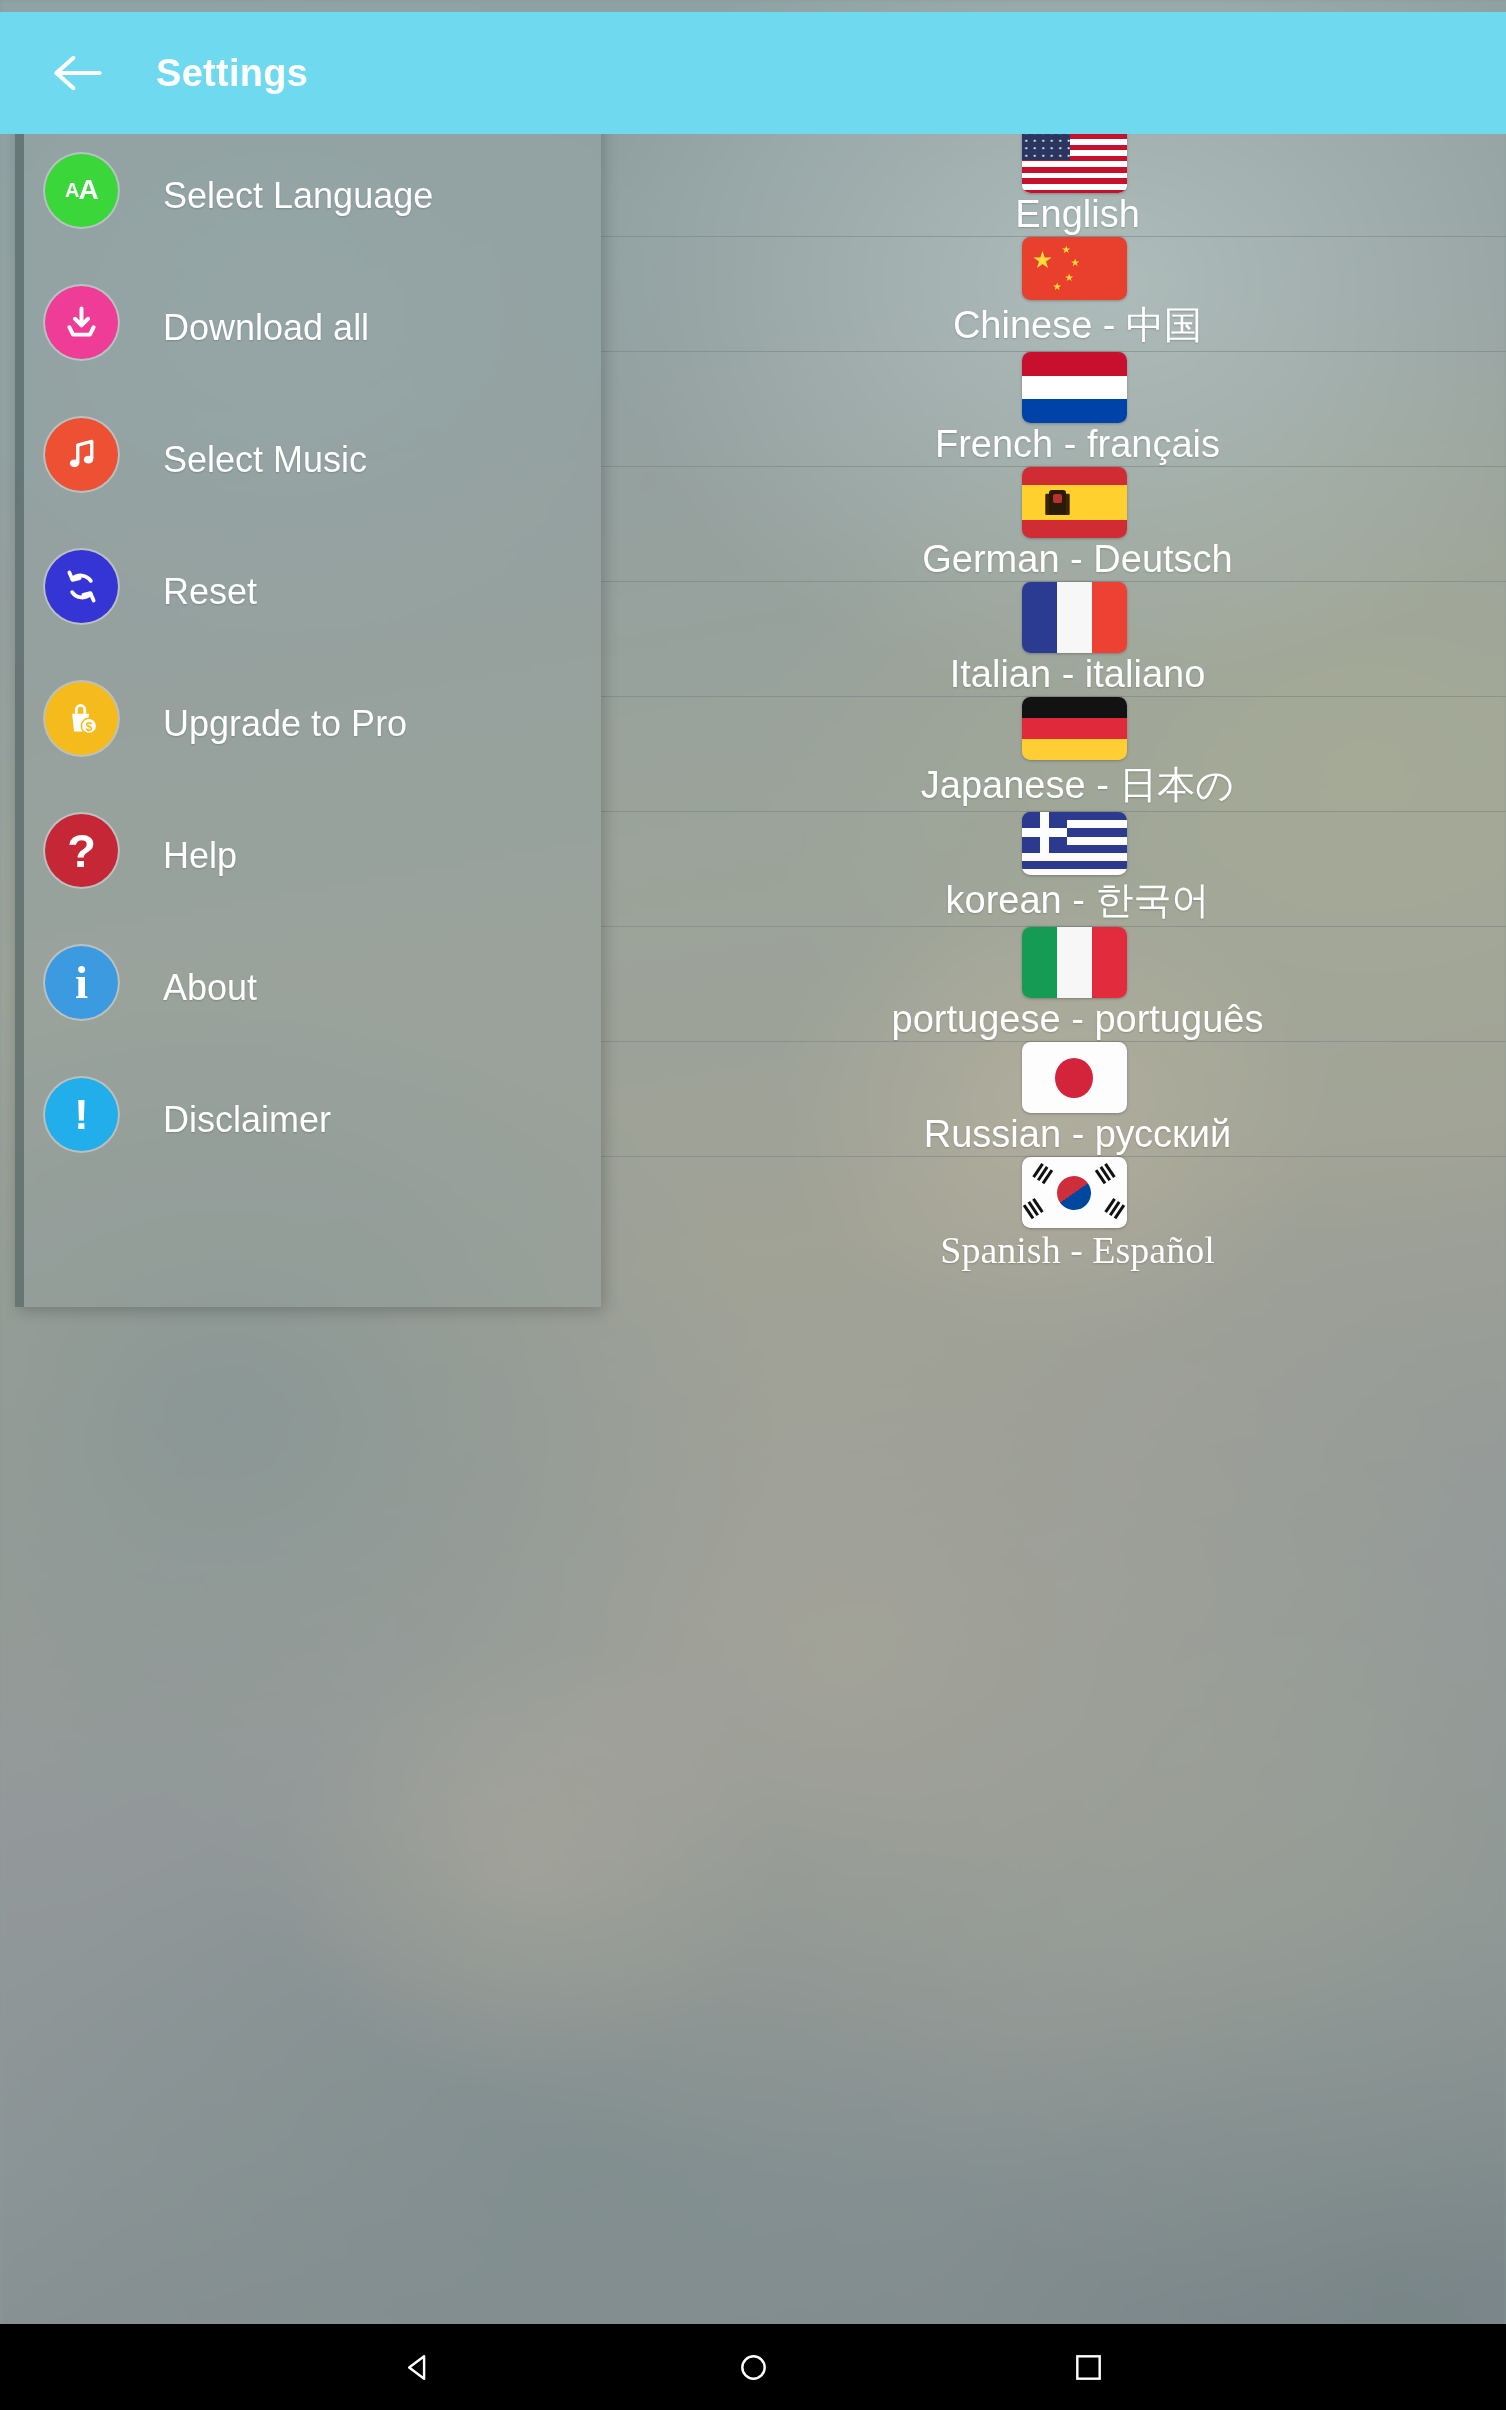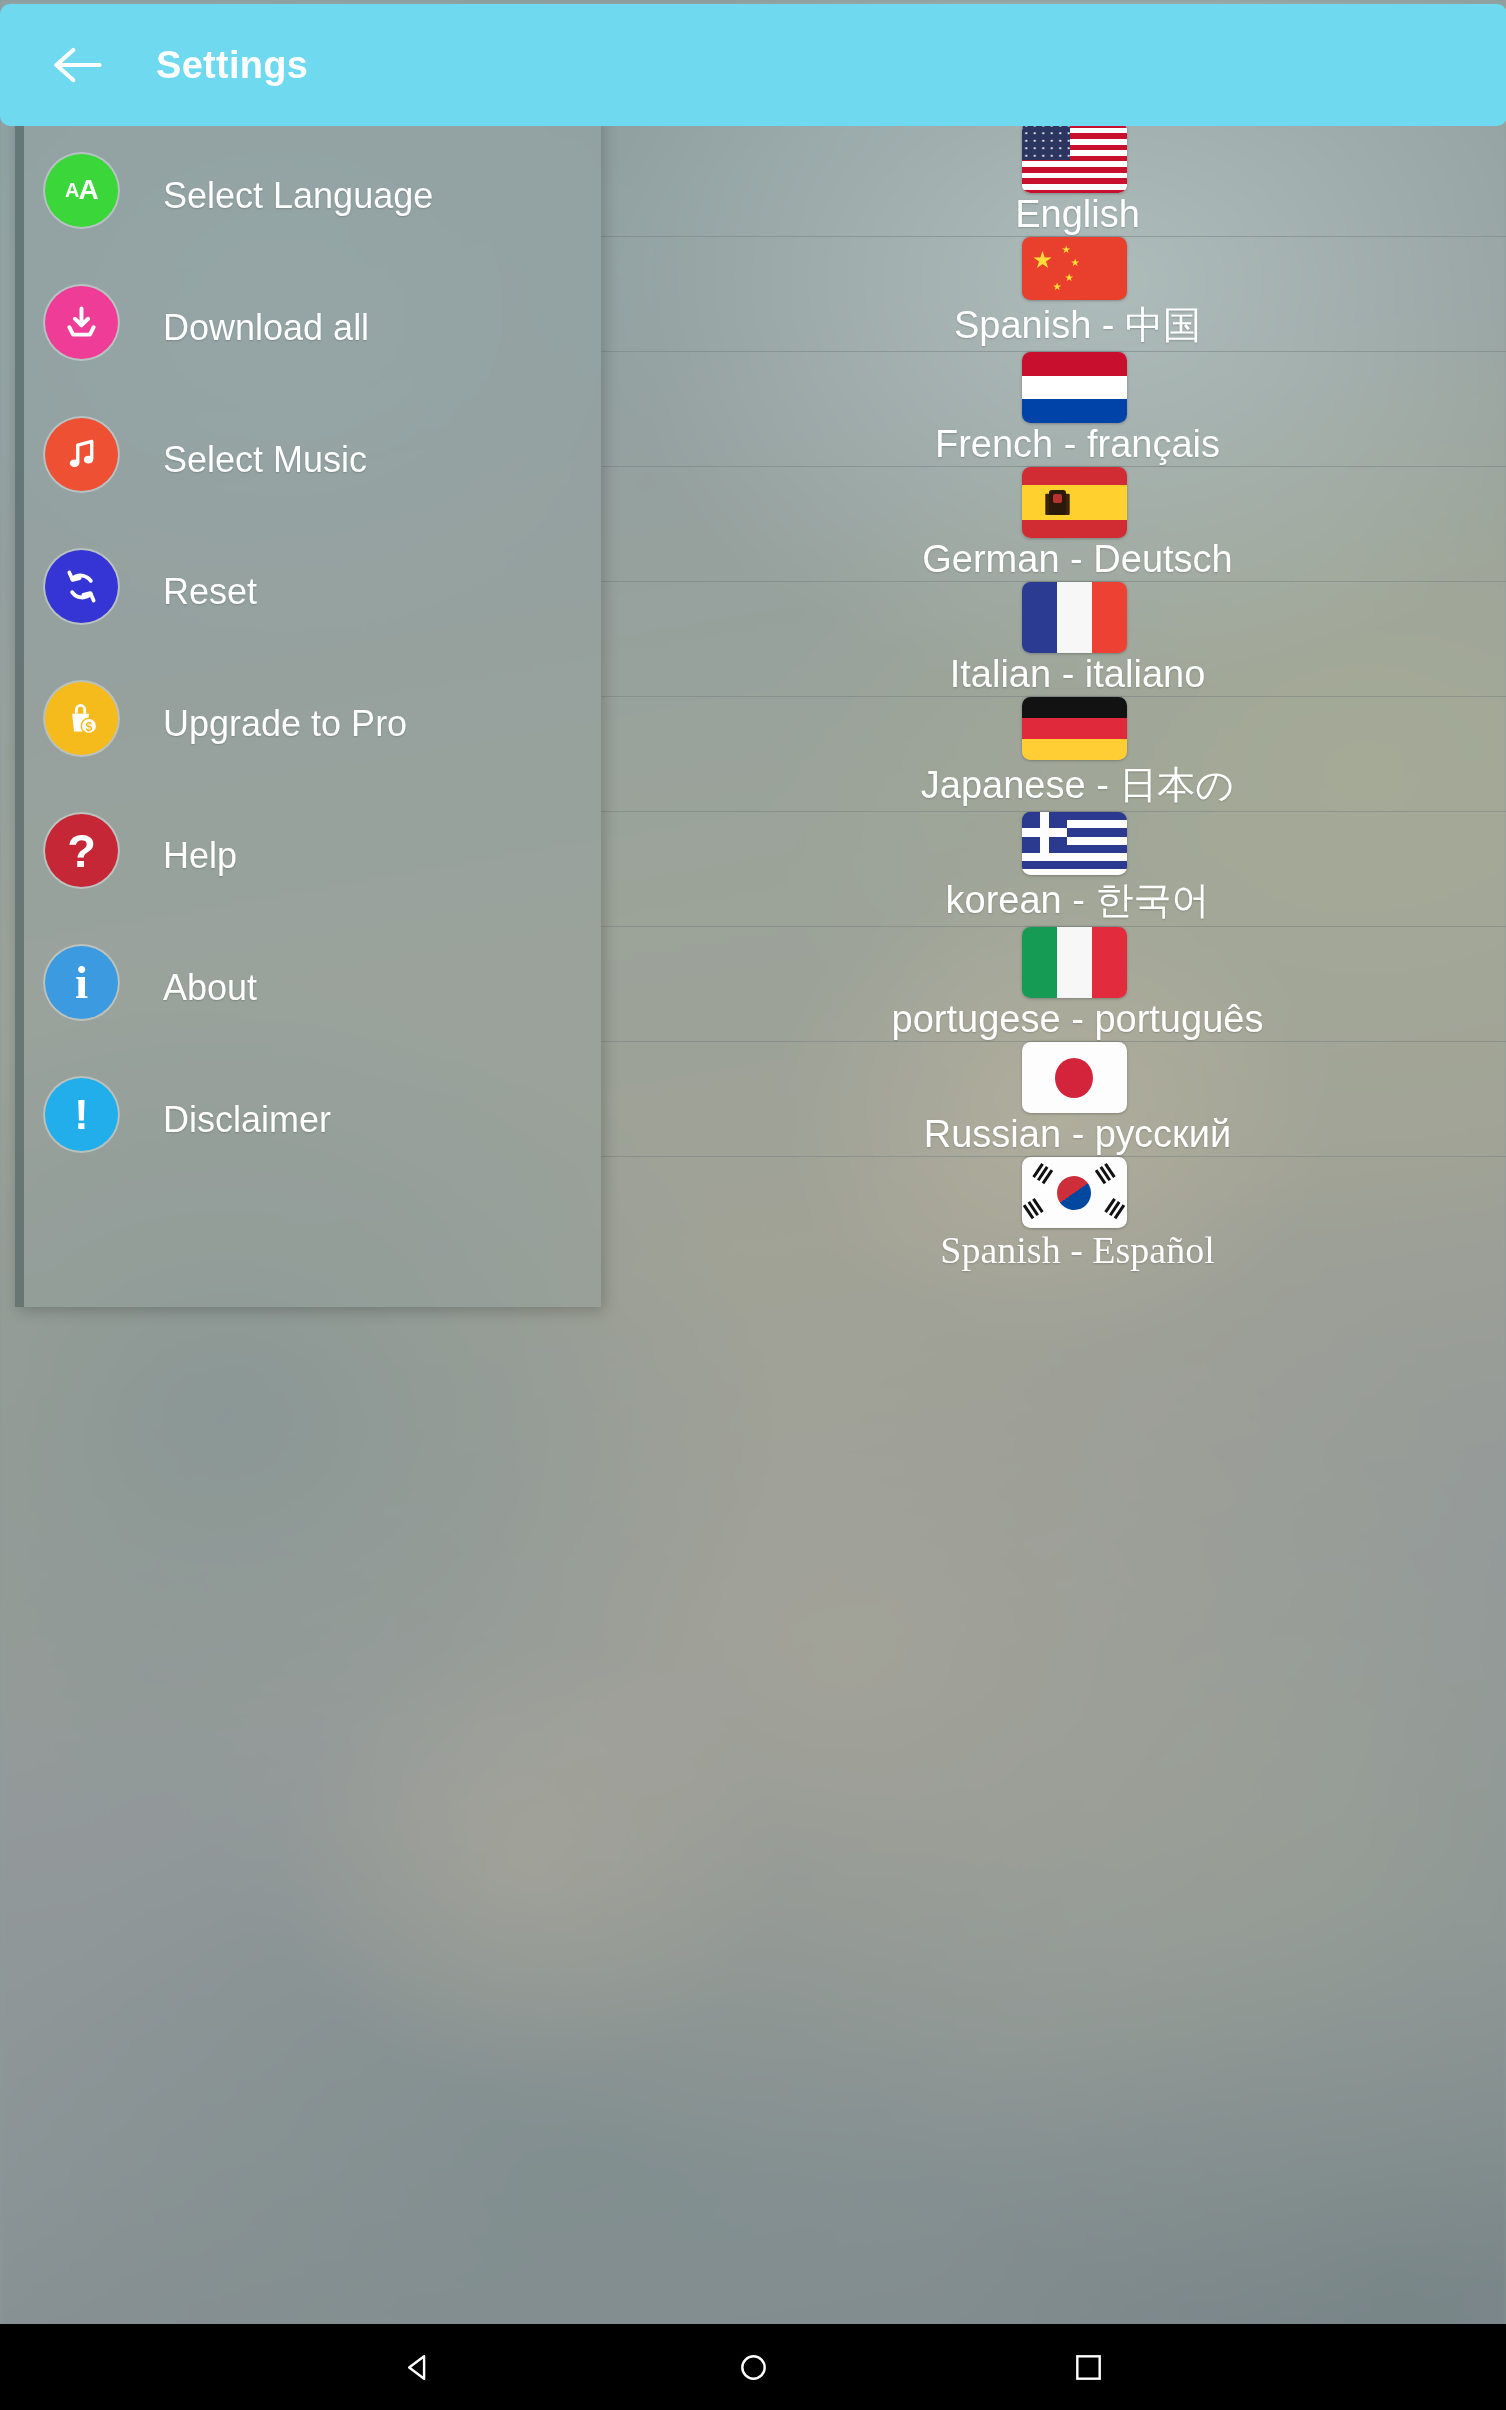--- a/index.html
+++ b/index.html
@@ -29,25 +29,24 @@
   }
   #wallpaper::after{
     content:""; position:absolute; inset:0;
     background:
       radial-gradient(ellipse 395px 339px at 1055px 1111px, rgba(196,186,164,.45) 0%, rgba(0,0,0,0) 70%),
       radial-gradient(ellipse 358px 320px at 527px 1864px, rgba(190,180,160,.30) 0%, rgba(0,0,0,0) 70%);
   }
 
   
   #appbar{
-    position:absolute; left:0; top:4px; width:1507px; height:122px;
+    position:absolute; left:0; top:12px; width:1507px; height:122px;
     background:#6fd9ef;
     display:flex; align-items:center;
     z-index:40;
-    border-radius:10px;
   }
   #back-arrow{ width:60px; height:60px; margin-left:47px; position:relative; cursor:pointer; }
   #back-arrow svg{ display:block; }
   #appbar-title{
     color:#ffffff; font-size:38px; font-weight:bold;
     margin-left:49px; letter-spacing:0.3px;
   }
 
   
   #drawer{
@@ -250,21 +249,21 @@
     </div>
 
     <div class="lang-row">
       <div class="flag f-chn">
         <span class="bigstar">★</span>
           <span class="s1">★</span>
           <span class="s2">★</span>
         <span class="s3">★</span>
           <span class="s4">★</span>
       </div>
-      <div class="lang-label">Spanish - 中国</div>
+      <div class="lang-label">Chinese - 中国</div>
     </div>
 
     <div class="lang-row">
       <div class="flag f-nld"></div>
       <div class="lang-label">French - français</div>
     </div>
 
     <div class="lang-row">
       <div class="flag f-esp">
           <div class="coa"></div>

